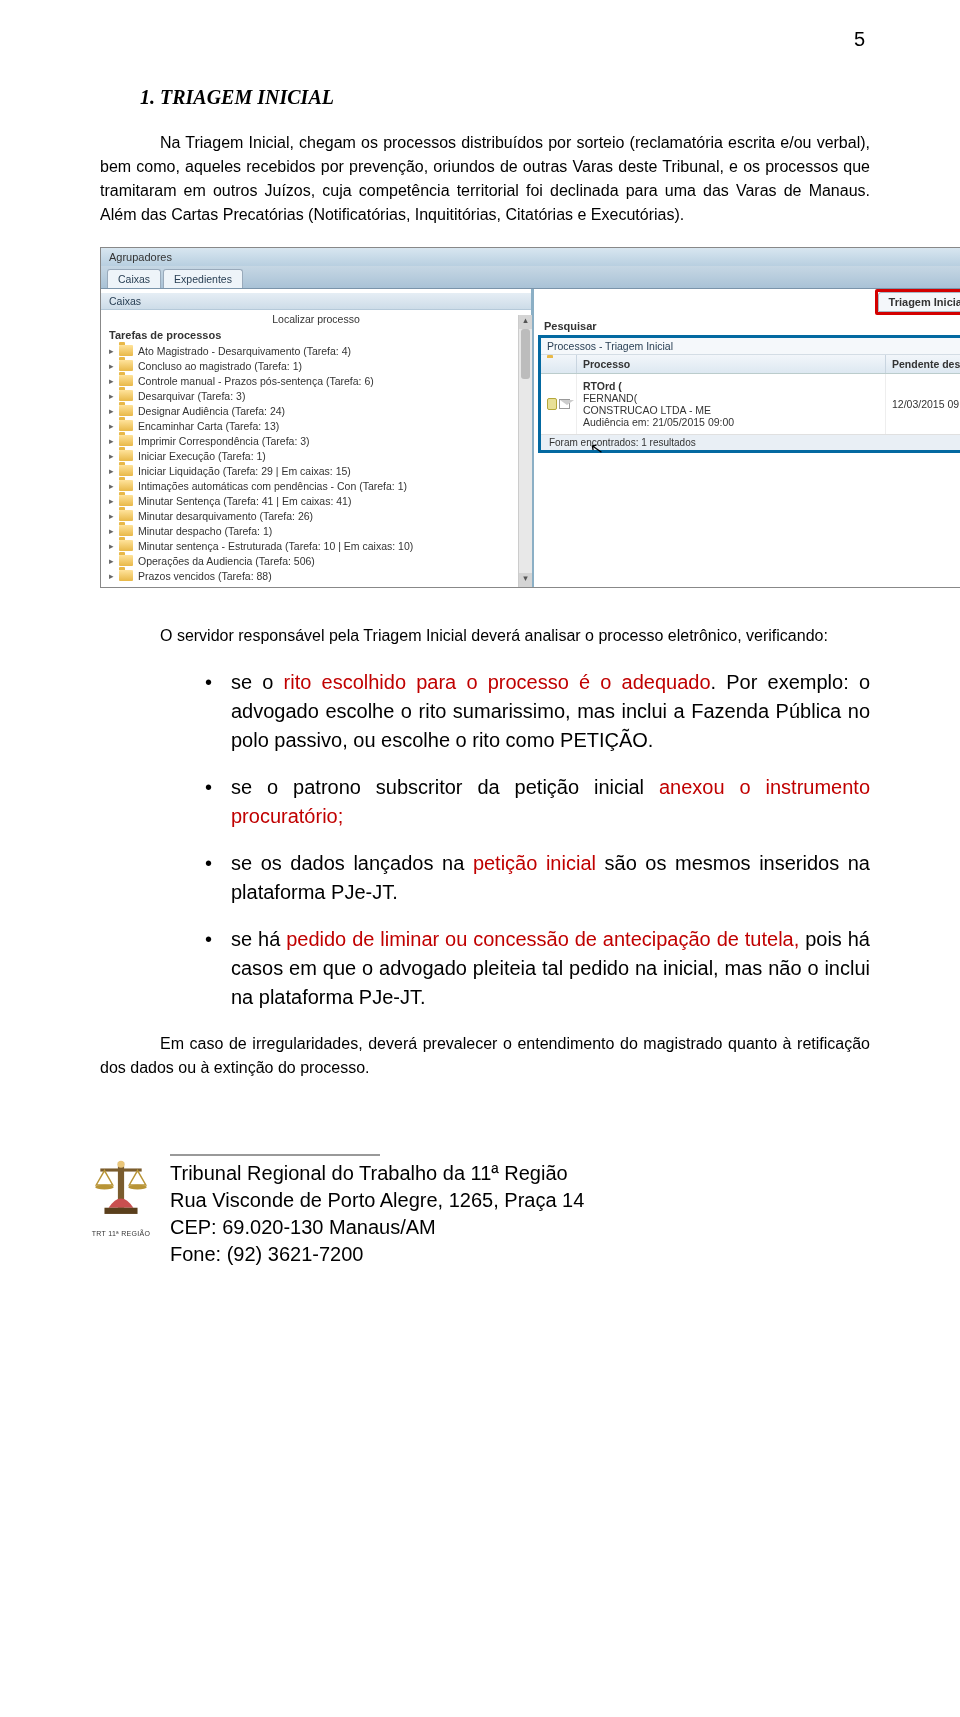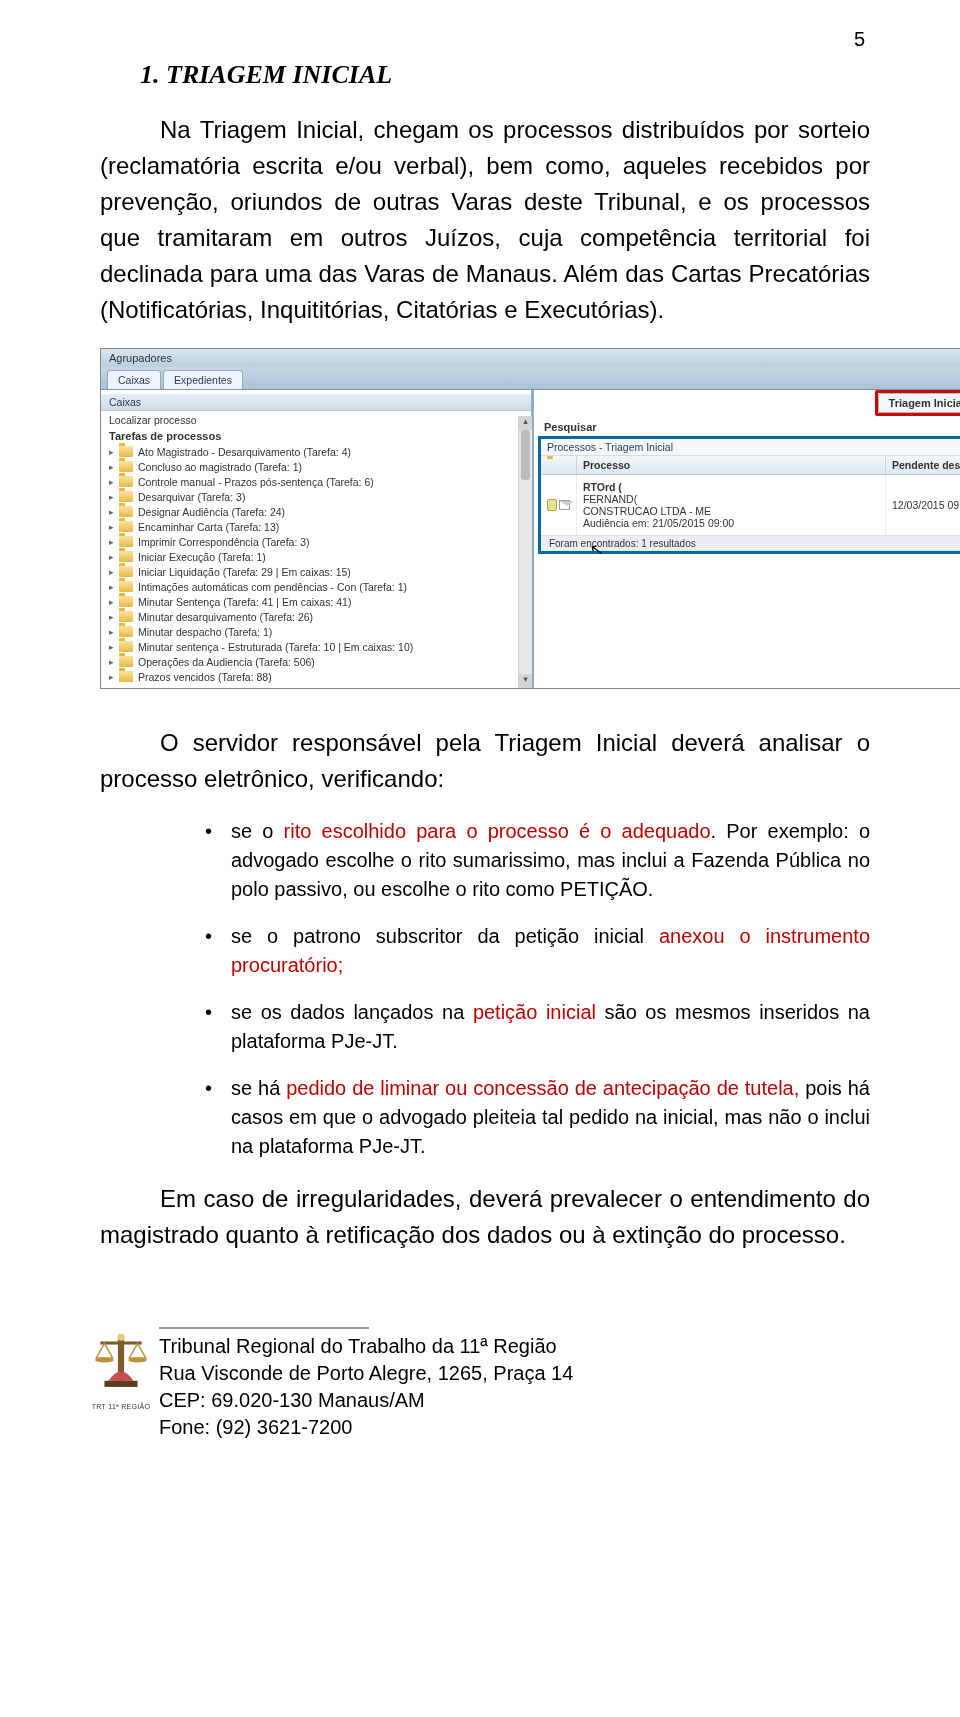--- a/index.html
+++ b/index.html
@@ -16,29 +16,29 @@
       min-height: 1717px;
     }
     .page-number {
       position: absolute;
       top: 28px;
       right: 95px;
       font-size: 20px;
     }
     .heading {
       font-family: "Times New Roman", serif;
-      font-size: 26px;
+      font-size: 20px;
       font-weight: bold;
       font-style: italic;
-      margin-top: 20px;
+      margin-top: 46px;
       margin-bottom: 22px;
       margin-left: 40px;
     }
     .body-para {
-      font-size: 24px;
+      font-size: 16px;
       line-height: 1.5;
       text-align: justify;
       margin-bottom: 20px;
       text-indent: 60px;
     }
     .bullets {
       margin-left: 105px;
       margin-bottom: 20px;
     }
     .bullets li {
@@ -106,20 +106,21 @@
     }
     .ss-left-header {
       background: linear-gradient(#e6eef5, #cddce8);
       padding: 2px 8px;
       font-size: 10.5px;
       color: #2a4055;
       border-bottom: 1px solid #b5c9d9;
     }
     .ss-localizar {
       padding: 3px 8px 2px 8px;
+      text-align: center;
     }
     .ss-localizar .label { font-size: 10.5px; color: #333; }
     .ss-tasks-header {
       padding: 2px 8px;
       font-size: 11px;
       font-weight: bold;
       color: #333;
     }
     .ss-tasks {
       padding: 0 6px;
@@ -267,21 +268,21 @@
     }
     .ss-scroll-btn {
       position: absolute; left: 0; right: 0; height: 14px;
       background: #d4d4d4; text-align: center; font-size: 9px; color: #555;
     }
     .ss-left-wrap { position: relative; }
 
     .footer {
       display: flex;
       align-items: flex-start;
-      gap: 7px;
+      gap: 18px;
       margin-top: 60px;
       padding-top: 14px;
     }
     .footer-line {
       height: 2px;
       background: #999;
       width: 210px;
       margin-bottom: 4px;
     }
     .logo {

